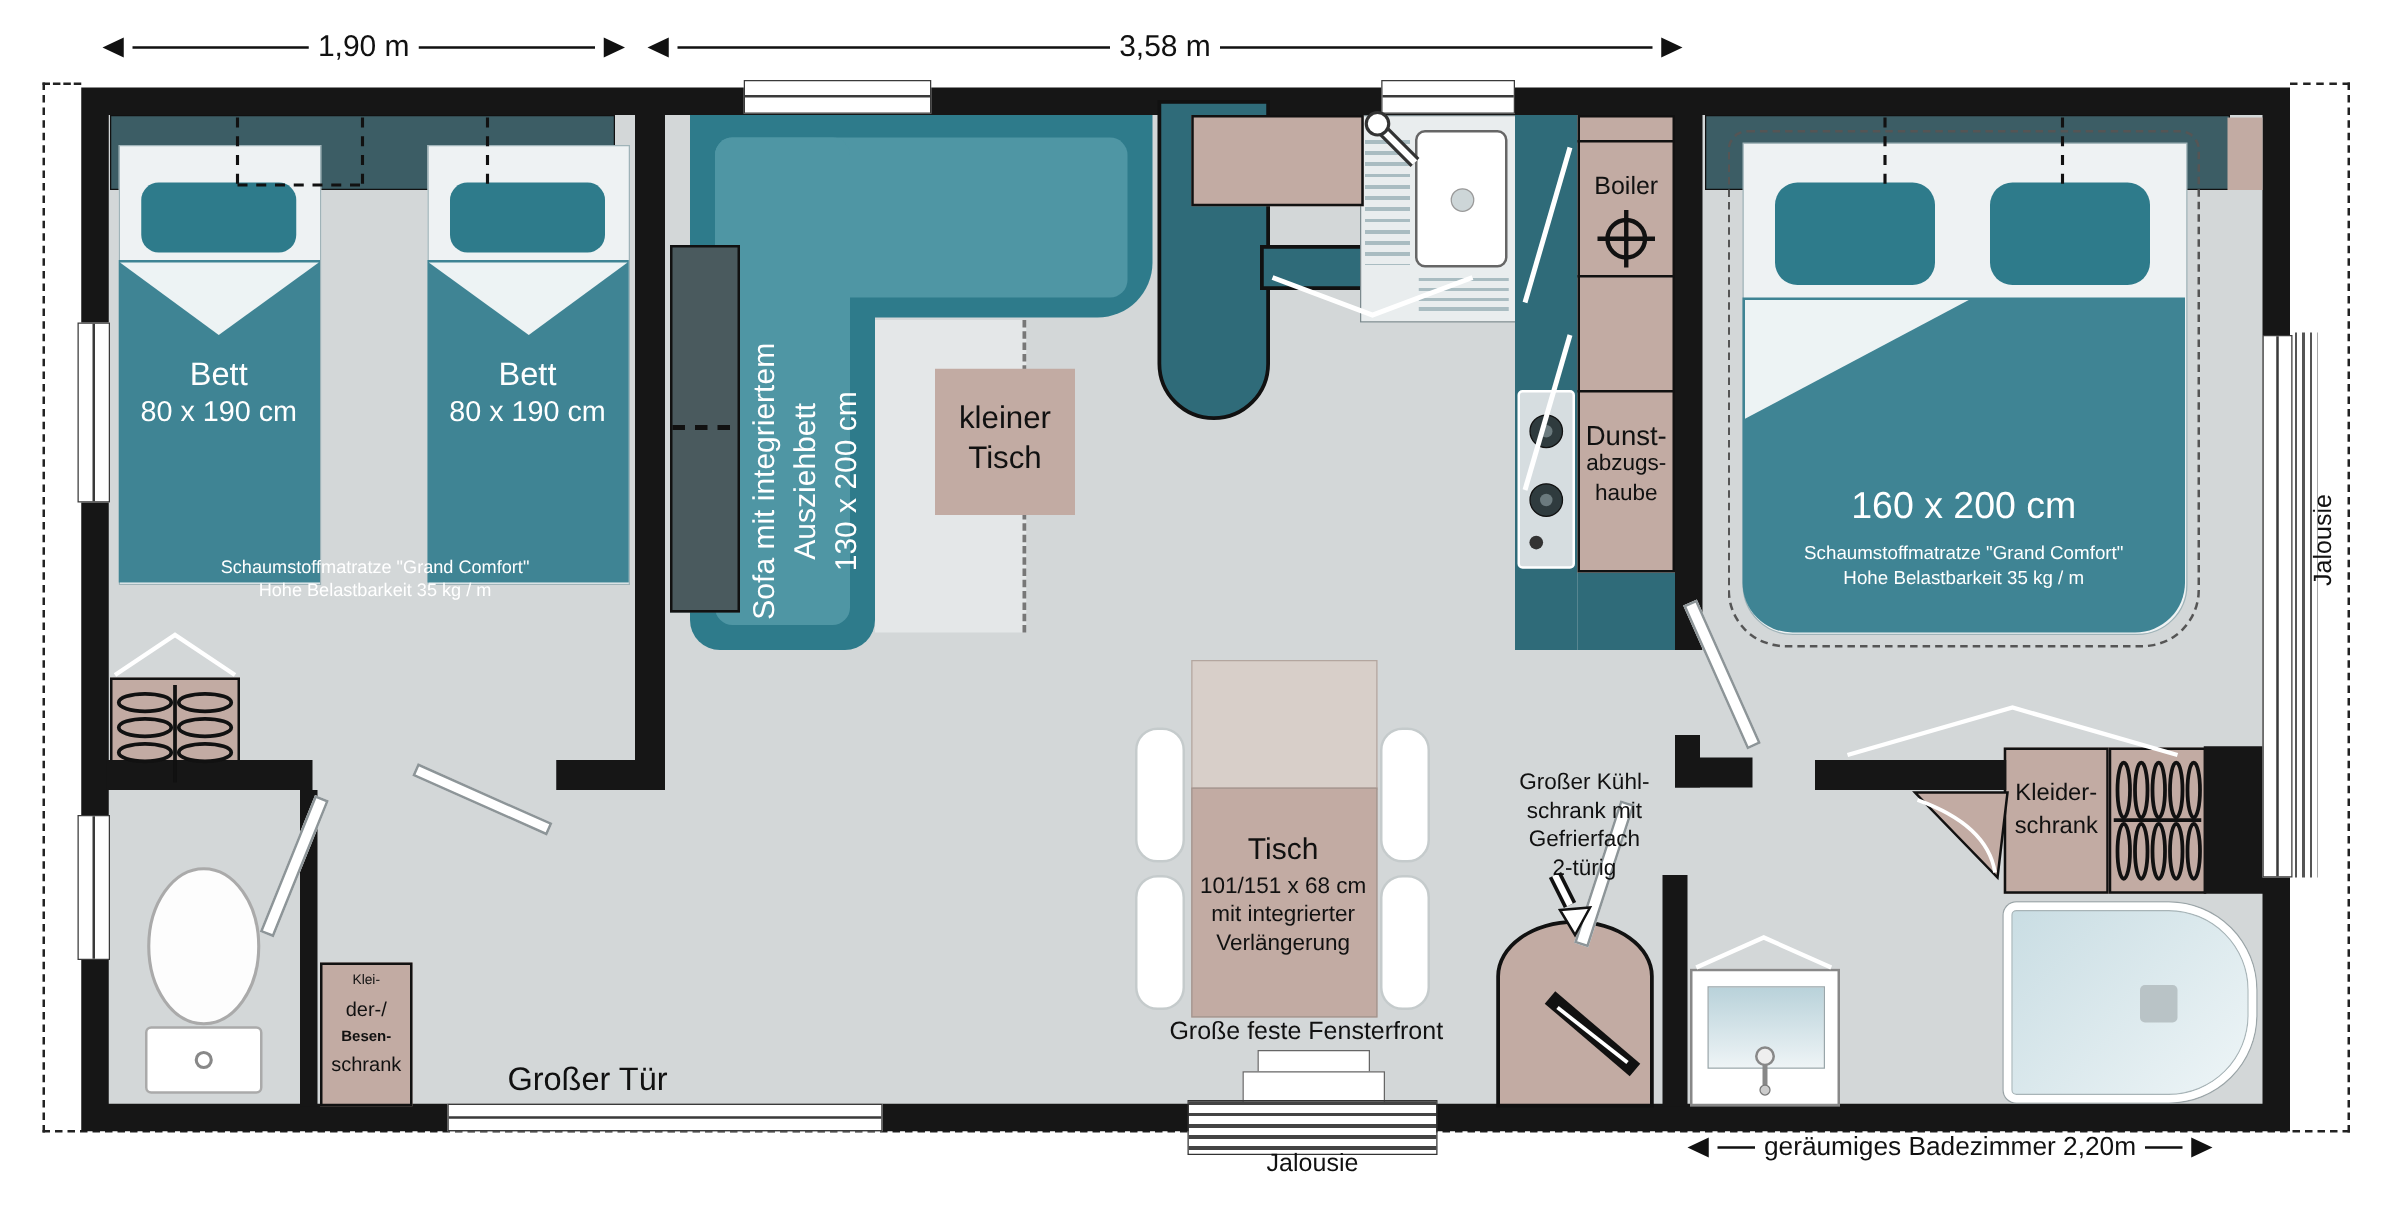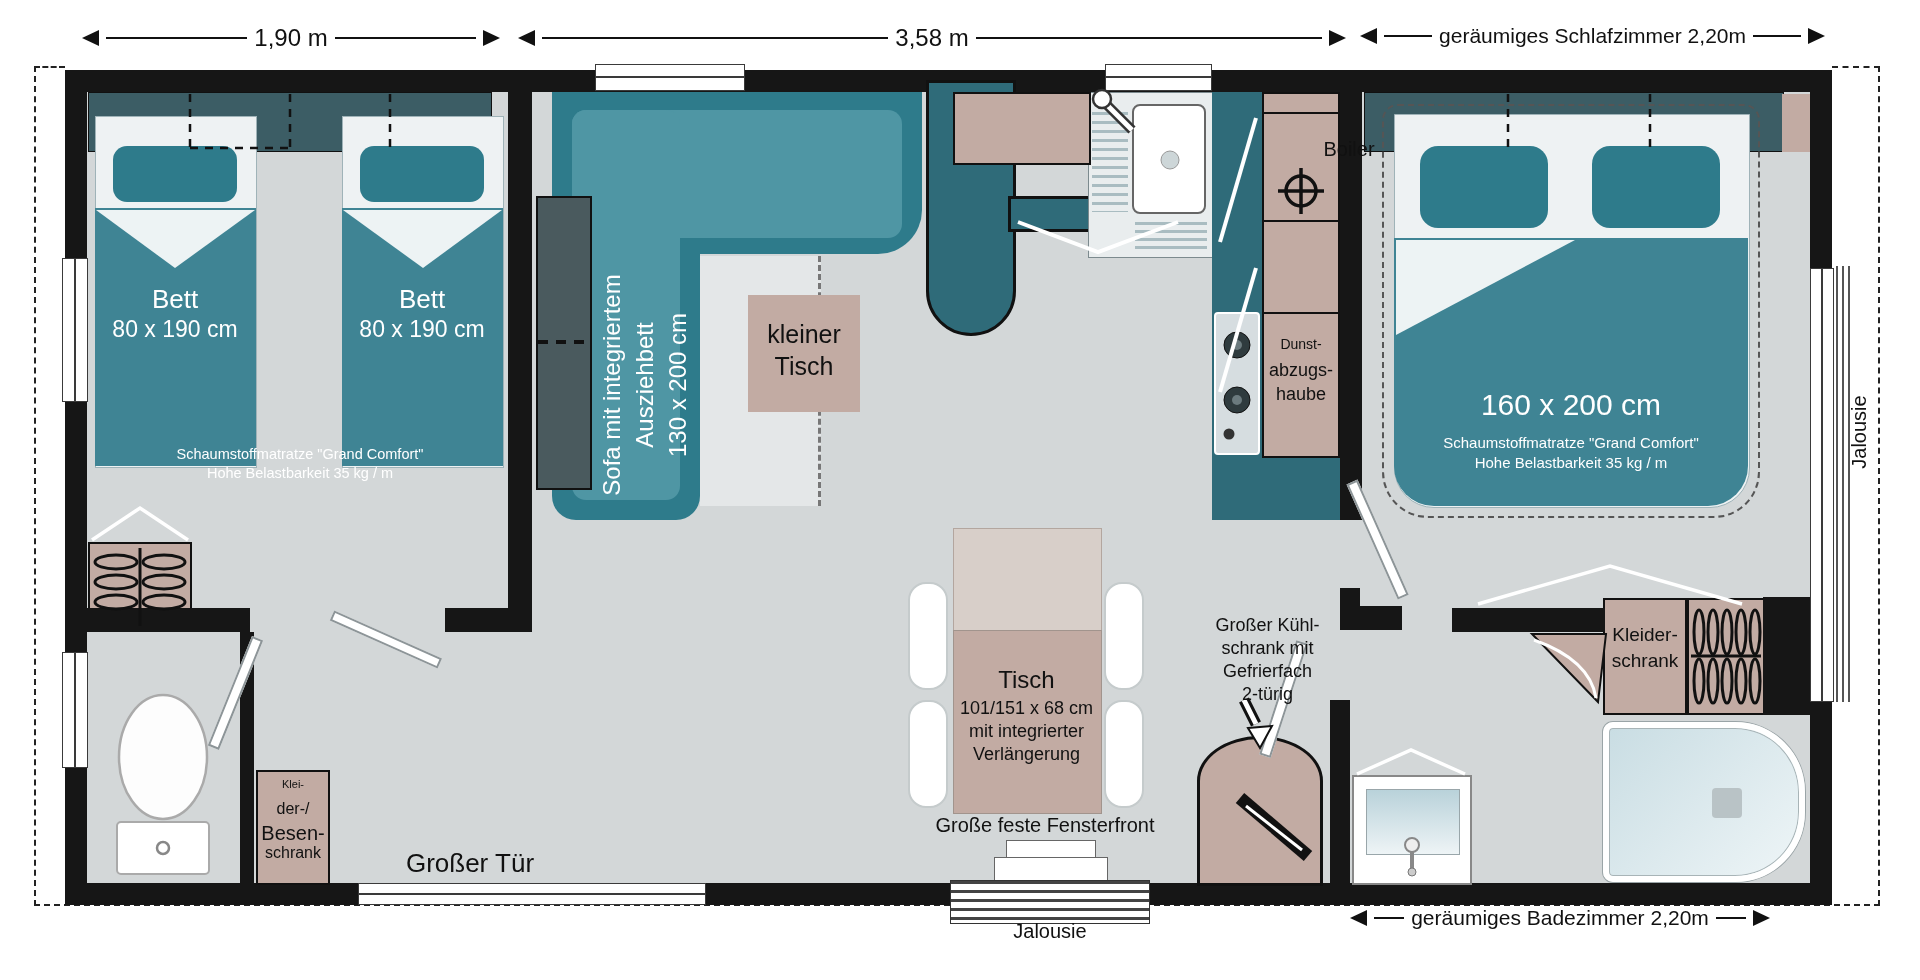--- a/index.html
+++ b/index.html
@@ -85,22 +85,22 @@
   <div class="abs" style="left:1212px;top:92px;width:50px;height:428px;background:#2f6b79;z-index:4;"></div>
   <div class="abs" style="left:1262px;top:458px;width:78px;height:62px;background:#2f6b79;z-index:4;"></div>
 
   <div class="abs" style="left:1214px;top:312px;width:46px;height:143px;background:#d6dde0;border:2px solid #fff;border-radius:4px;box-sizing:border-box;z-index:5;"></div>
 
   <div class="abs" style="left:1262px;top:92px;width:78px;height:366px;background:#c2aba3;border:2px solid #111;box-sizing:border-box;z-index:4;"></div>
   <div class="abs" style="left:1262px;top:112px;width:78px;height:0;border-top:2px solid #111;z-index:5;"></div>
   <div class="abs" style="left:1262px;top:220px;width:78px;height:0;border-top:2px solid #111;z-index:5;"></div>
   <div class="abs" style="left:1262px;top:312px;width:78px;height:0;border-top:2px solid #111;z-index:5;"></div>
 
-  <div class="txt ctr" style="left:1262px;top:138px;width:78px;font-size:20px;z-index:8;padding-left:48px;">Boiler</div>
-  <div class="txt ctr" style="left:1262px;top:336px;width:78px;font-size:14px;z-index:8;">Dunst-</div>
+  <div class="txt ctr" style="left:1262px;top:138px;width:78px;font-size:20px;z-index:8;">Boiler</div>
+  <div class="txt ctr" style="left:1262px;top:336px;width:78px;font-size:22px;z-index:8;">Dunst-</div>
   <div class="txt ctr" style="left:1262px;top:360px;width:78px;font-size:18px;z-index:8;">abzugs-</div>
   <div class="txt ctr" style="left:1262px;top:384px;width:78px;font-size:18px;z-index:8;">haube</div>
 
   <div class="abs" style="left:953px;top:92px;width:138px;height:73px;background:#c2aba3;border:2px solid #111;box-sizing:border-box;z-index:5;"></div>
 
   <div class="abs" style="left:1364px;top:92px;width:418px;height:58px;background:#3c5d65;border:1px solid #111;z-index:4;"></div>
   <div class="abs" style="left:1782px;top:94px;width:28px;height:58px;background:#c2aba3;z-index:4;"></div>
 
   <div class="abs" style="left:1382px;top:104px;width:378px;height:414px;border:2px dashed #555;border-radius:16px 16px 46px 46px;box-sizing:border-box;z-index:4;"></div>
   <div class="abs" style="left:1394px;top:114px;width:354px;height:392px;background:#eef2f3;border:1px solid #9fb3b8;border-radius:0 0 40px 40px;z-index:4;"></div>
@@ -139,21 +139,21 @@
   <div class="txt ctr" style="left:945px;top:698px;width:163px;font-size:18px;z-index:8;">101/151 x 68 cm</div>
   <div class="txt ctr" style="left:945px;top:721px;width:163px;font-size:18px;z-index:8;">mit integrierter</div>
   <div class="txt ctr" style="left:945px;top:744px;width:163px;font-size:18px;z-index:8;">Verlängerung</div>
 
   <div class="abs" style="left:1006px;top:840px;width:88px;height:17px;background:#fff;border:1px solid #666;z-index:5;"></div>
   <div class="abs" style="left:994px;top:857px;width:112px;height:24px;background:#fff;border:1px solid #666;z-index:5;"></div>
 
   <div class="abs" style="left:256px;top:770px;width:74px;height:115px;background:#c2aba3;border:2px solid #111;box-sizing:border-box;z-index:4;"></div>
   <div class="txt ctr" style="left:256px;top:778px;width:74px;font-size:11px;z-index:8;">Klei-</div>
   <div class="txt ctr" style="left:256px;top:800px;width:74px;font-size:16px;z-index:8;">der-/</div>
-  <div class="txt ctr" style="left:256px;top:822px;width:74px;font-size:20px;z-index:8;">Besen-</div>
+  <div class="txt ctr" style="left:256px;top:822px;width:74px;font-size:12px;z-index:8;font-weight:bold;">Besen-</div>
   <div class="txt ctr" style="left:256px;top:844px;width:74px;font-size:16px;z-index:8;">schrank</div>
 
   <div class="wall" style="left:508px;top:92px;width:24px;height:516px;z-index:5;"></div>
   <div class="wall" style="left:445px;top:608px;width:87px;height:24px;z-index:5;"></div>
   <div class="wall" style="left:85px;top:608px;width:165px;height:24px;z-index:5;"></div>
   <div class="wall" style="left:240px;top:632px;width:14px;height:253px;z-index:5;"></div>
   <div class="wall" style="left:1340px;top:92px;width:22px;height:428px;z-index:5;"></div>
   <div class="wall" style="left:1340px;top:588px;width:20px;height:42px;z-index:5;"></div>
   <div class="wall" style="left:1340px;top:606px;width:62px;height:24px;z-index:5;"></div>
   <div class="wall" style="left:1452px;top:608px;width:153px;height:24px;z-index:5;"></div>
@@ -303,27 +303,20 @@
     <span class="ln"></span>
       <span class="ah r"></span>
   </div>
   <div class="dim" style="left:518px;top:24px;width:828px;">
     <span class="ah l"></span>
       <span class="ln"></span>
     <span>3,58 m</span>
     <span class="ln"></span>
       <span class="ah r"></span>
   </div>
-  <div class="dim small" style="left:1360px;top:24px;width:465px;">
-    <span class="ah l"></span>
-      <span class="ln"></span>
-    <span>geräumiges Schlafzimmer 2,20m</span>
-    <span class="ln"></span>
-      <span class="ah r"></span>
-  </div>
   <div class="dim small" style="left:1350px;top:906px;width:420px;">
     <span class="ah l"></span>
       <span class="ln"></span>
     <span>geräumiges Badezimmer 2,20m</span>
     <span class="ln"></span>
       <span class="ah r"></span>
   </div>
   <div class="dim" style="left:65px;top:980px;width:1752px;">
     <span class="ah l"></span>
       <span class="ln"></span>

